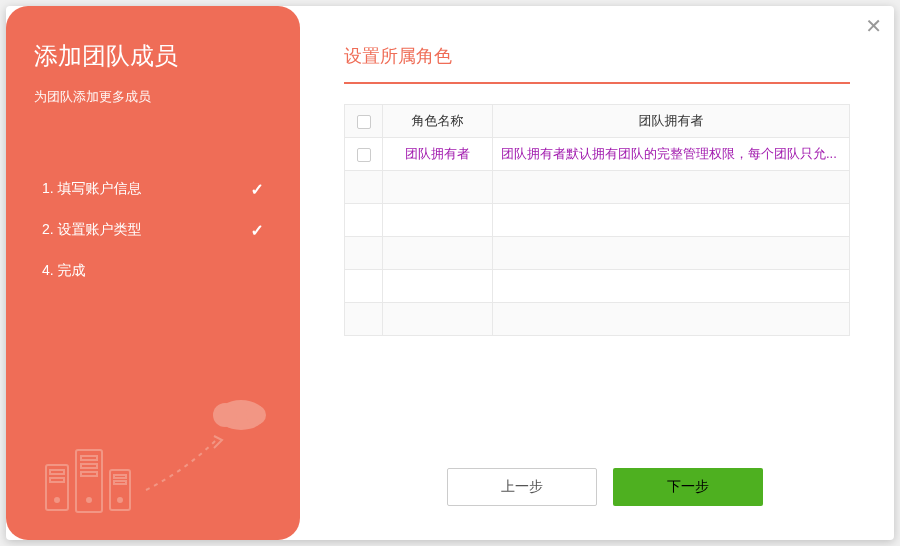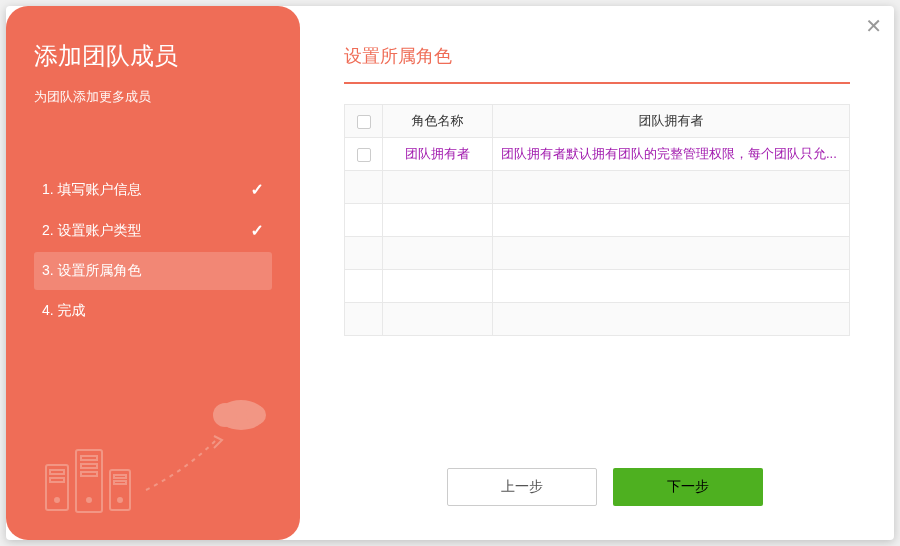--- a/index.html
+++ b/index.html
@@ -57,21 +57,20 @@
       margin-bottom: 64px;
     }
     .steps {
       list-style: none;
     }
     .step-item {
       font-size: 14px;
       padding: 10px 8px;
       margin-bottom: 2px;
       display: flex;
-      align-items: center;
       justify-content: space-between;
       border-radius: 3px;
     }
     .step-item.active {
       background: rgba(255,255,255,0.18);
     }
     .step-check {
       font-size: 16px;
       font-weight: bold;
     }
@@ -198,23 +197,20 @@
     <div class="sidebar-title">添加团队成员</div>
     <div class="sidebar-subtitle">为团队添加更多成员</div>
     <ul class="steps">
       <li class="step-item">
         <span>1. 填写账户信息</span>
         <span class="step-check">✓</span>
       </li>
       <li class="step-item">
         <span>2. 设置账户类型</span>
         <span class="step-check">✓</span>
-      </li>
-      <li class="step-item active">
-        <span>3. 设置所属角色</span>
       </li>
       <li class="step-item">
         <span>4. 完成</span>
       </li>
     </ul>
 
     <svg class="decoration" viewBox="0 0 260 130">
       <g fill="none" stroke="#f29684" stroke-width="2">
         <ellipse cx="215" cy="25" rx="24" ry="15" fill="#f29684" stroke="none"></ellipse>
         <circle cx="199" cy="25" r="12" fill="#f29684" stroke="none"></circle>

